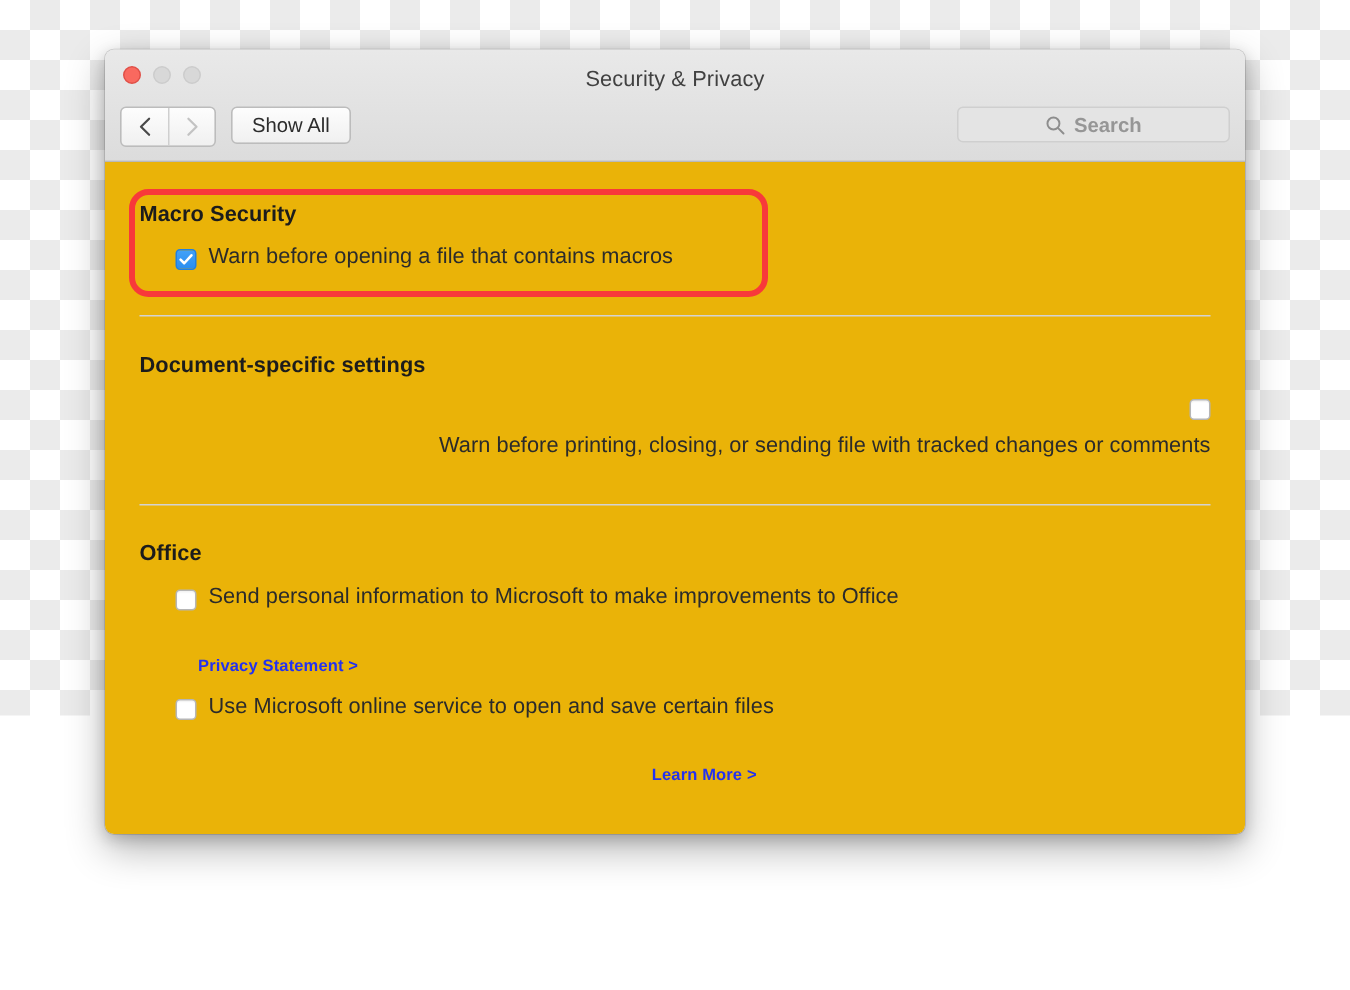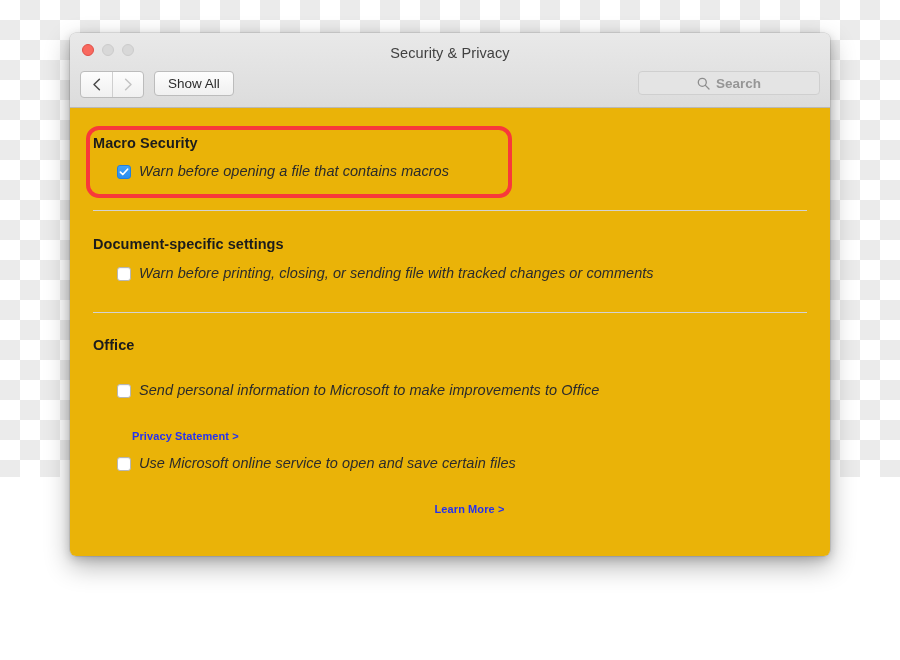--- a/index.html
+++ b/index.html
@@ -153,23 +153,22 @@
     padding: 0 23px;
   }
   .sec-title {
     font-size: 14.5px;
     font-weight: bold;
     color: #1c1c1c;
     letter-spacing: 0.05px;
   }
   .row {
     display: flex;
-    align-items: center;
+    align-items: flex-end;
     gap: 8px;
-    font-style: italic;
   }
   .row-label {
     font-size: 14.5px;
     color: #2b2b2b;
     line-height: 18px;
     letter-spacing: 0.05px;
   }
 
   
   .cb {
@@ -272,32 +271,32 @@
             </svg>
           </span>
           <span class="row-label">Warn before opening a file that contains macros</span>
         </div>
       </div>
 
       <div class="divider" style="margin-top:30px;"></div>
 
       <div class="section" style="padding-top:25px;">
         <div class="sec-title">Document-specific settings</div>
-        <div class="row" style="margin-top:12px; margin-left:24px;">
+        <div class="row" style="margin-top:12px; margin-left:24px;flex-direction:column;">
           <span class="cb off"></span>
           <span class="row-label">Warn before printing, closing, or sending file with tracked changes or comments</span>
         </div>
       </div>
 
       <div class="divider" style="margin-top:30px;"></div>
 
       <div class="section" style="padding-top:24px;">
         <div class="sec-title">Office</div>
 
-        <div class="row" style="margin-top:28px; margin-left:24px;">
+        <div class="row" style="margin-top:12px; margin-left:24px;">
           <span class="cb off"></span>
           <span class="row-label">Send personal information to Microsoft to make improvements to Office</span>
         </div>
 
         <div style="margin-top:27px; margin-left:39px;">
           <span class="link">Privacy Statement &gt;</span>
         </div>
 
         <div class="row" style="margin-top:10px; margin-left:24px;">
           <span class="cb off"></span>

